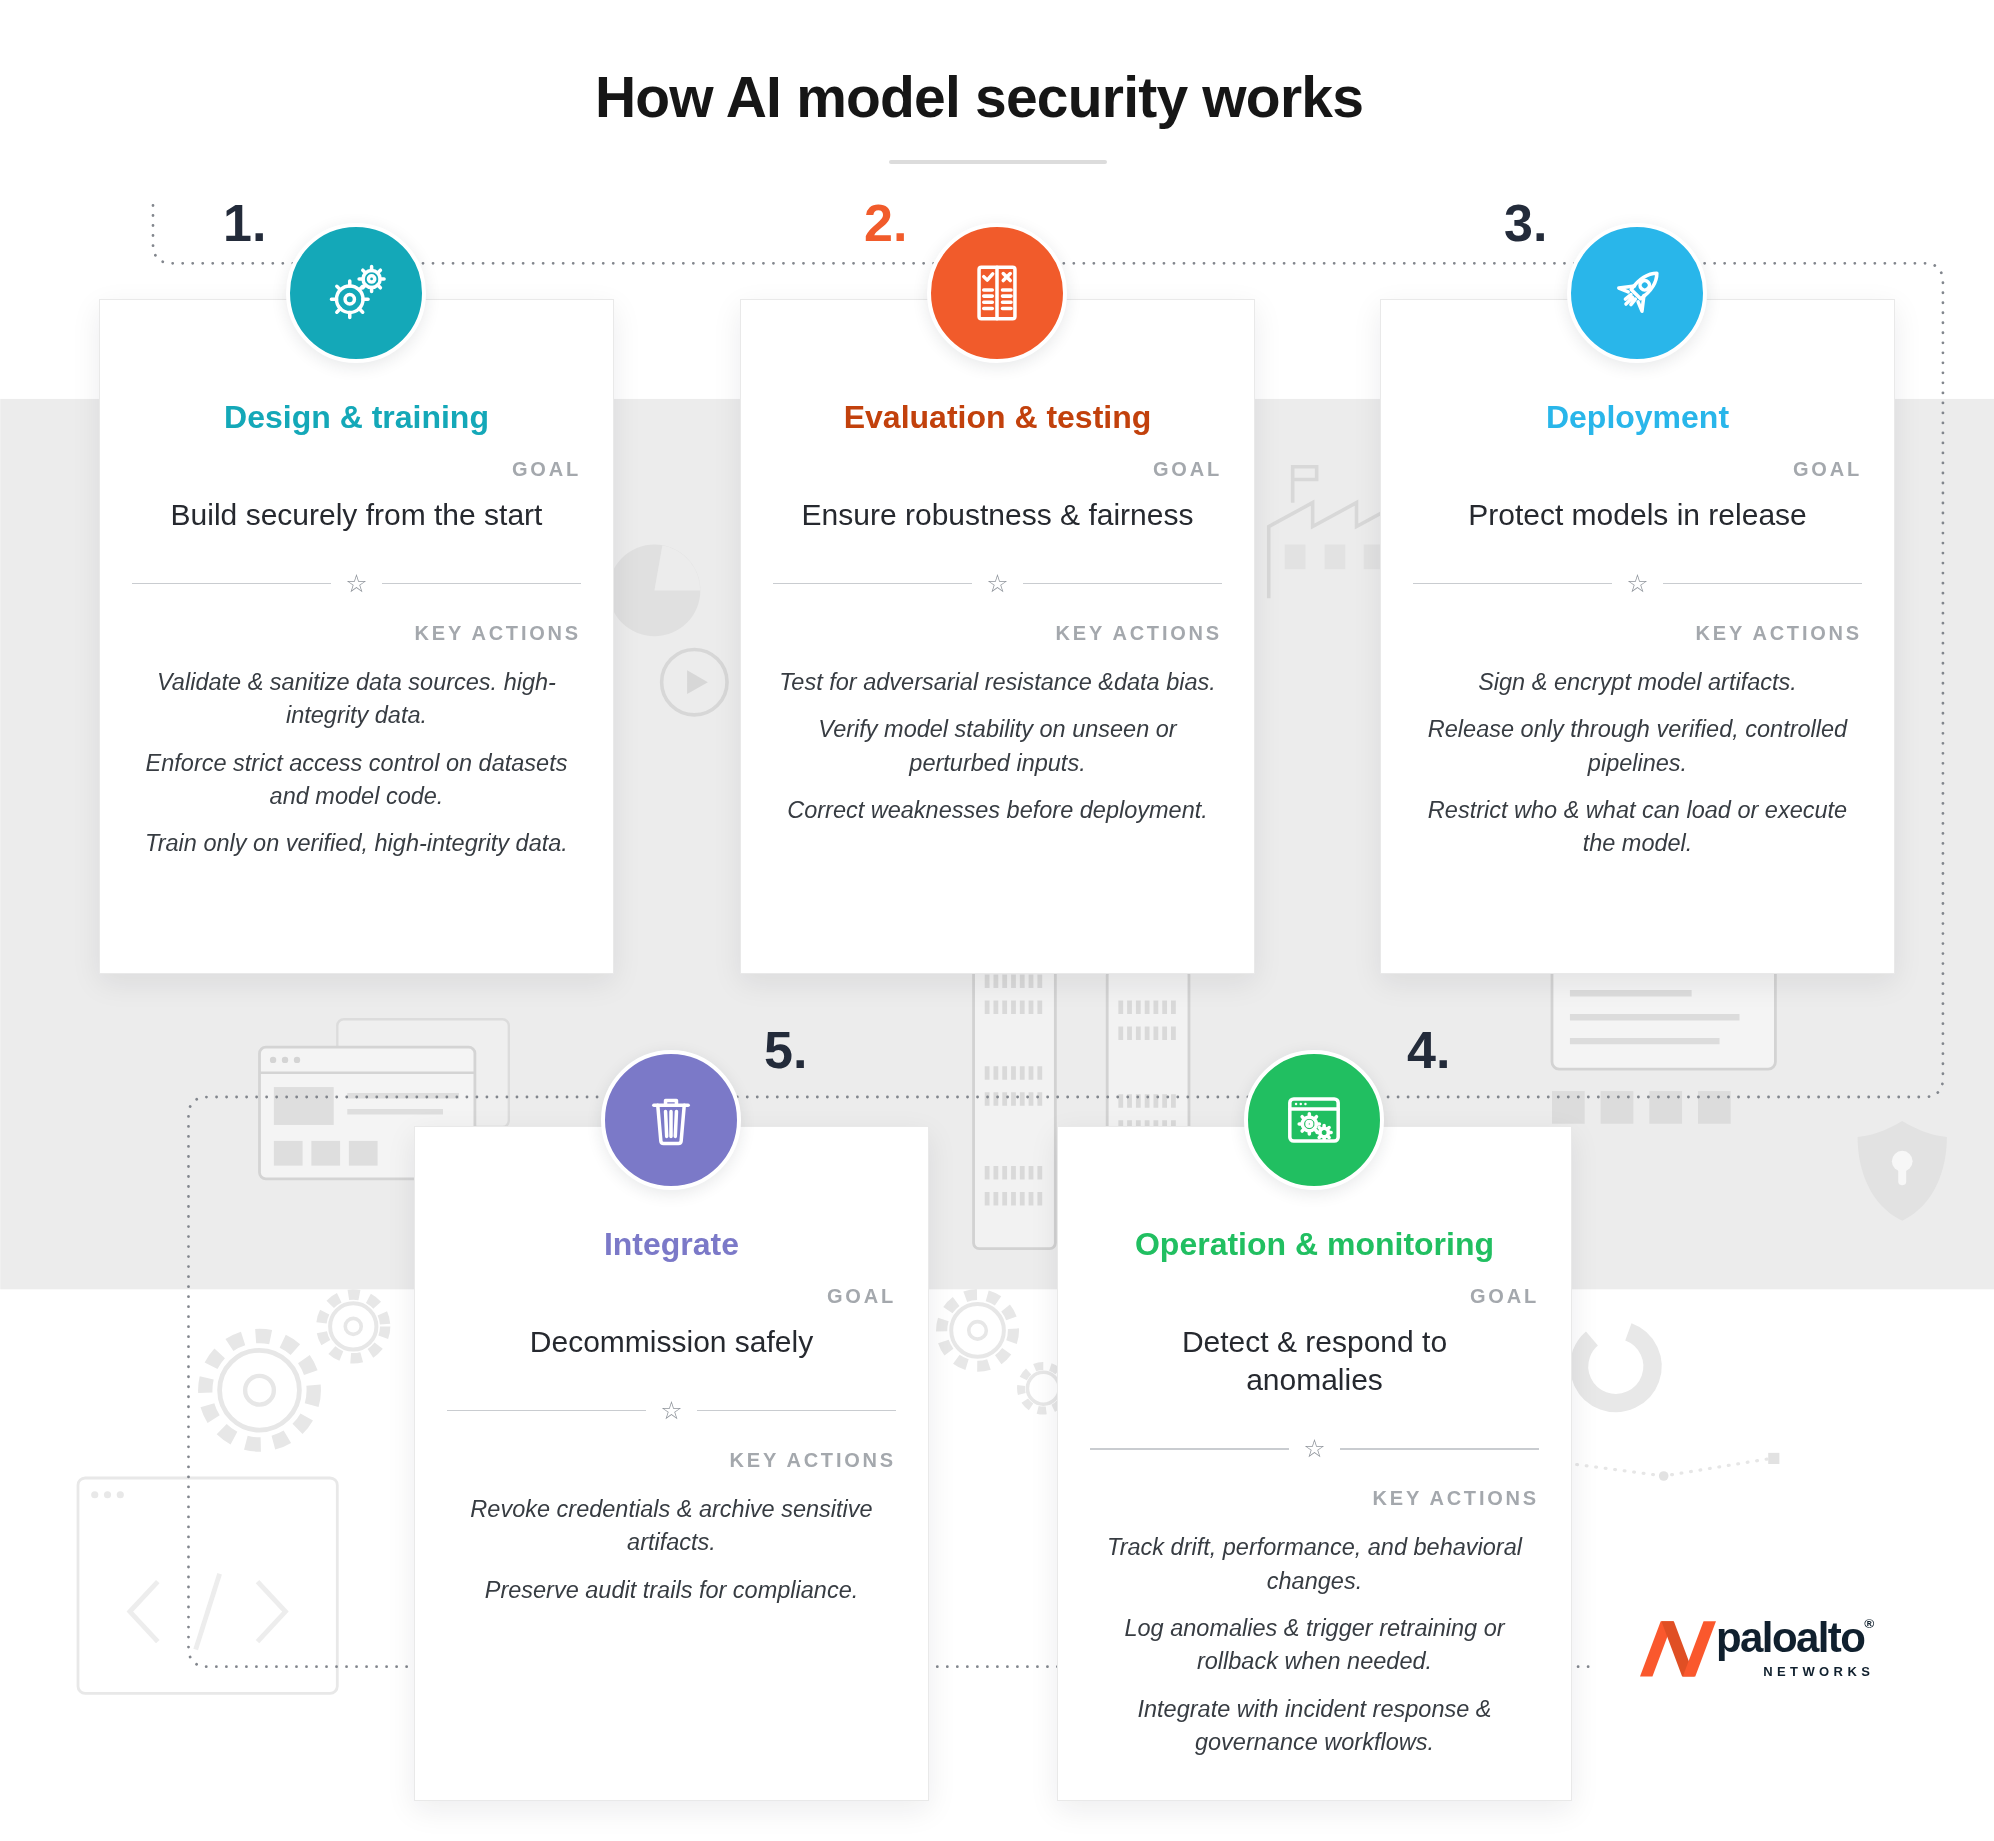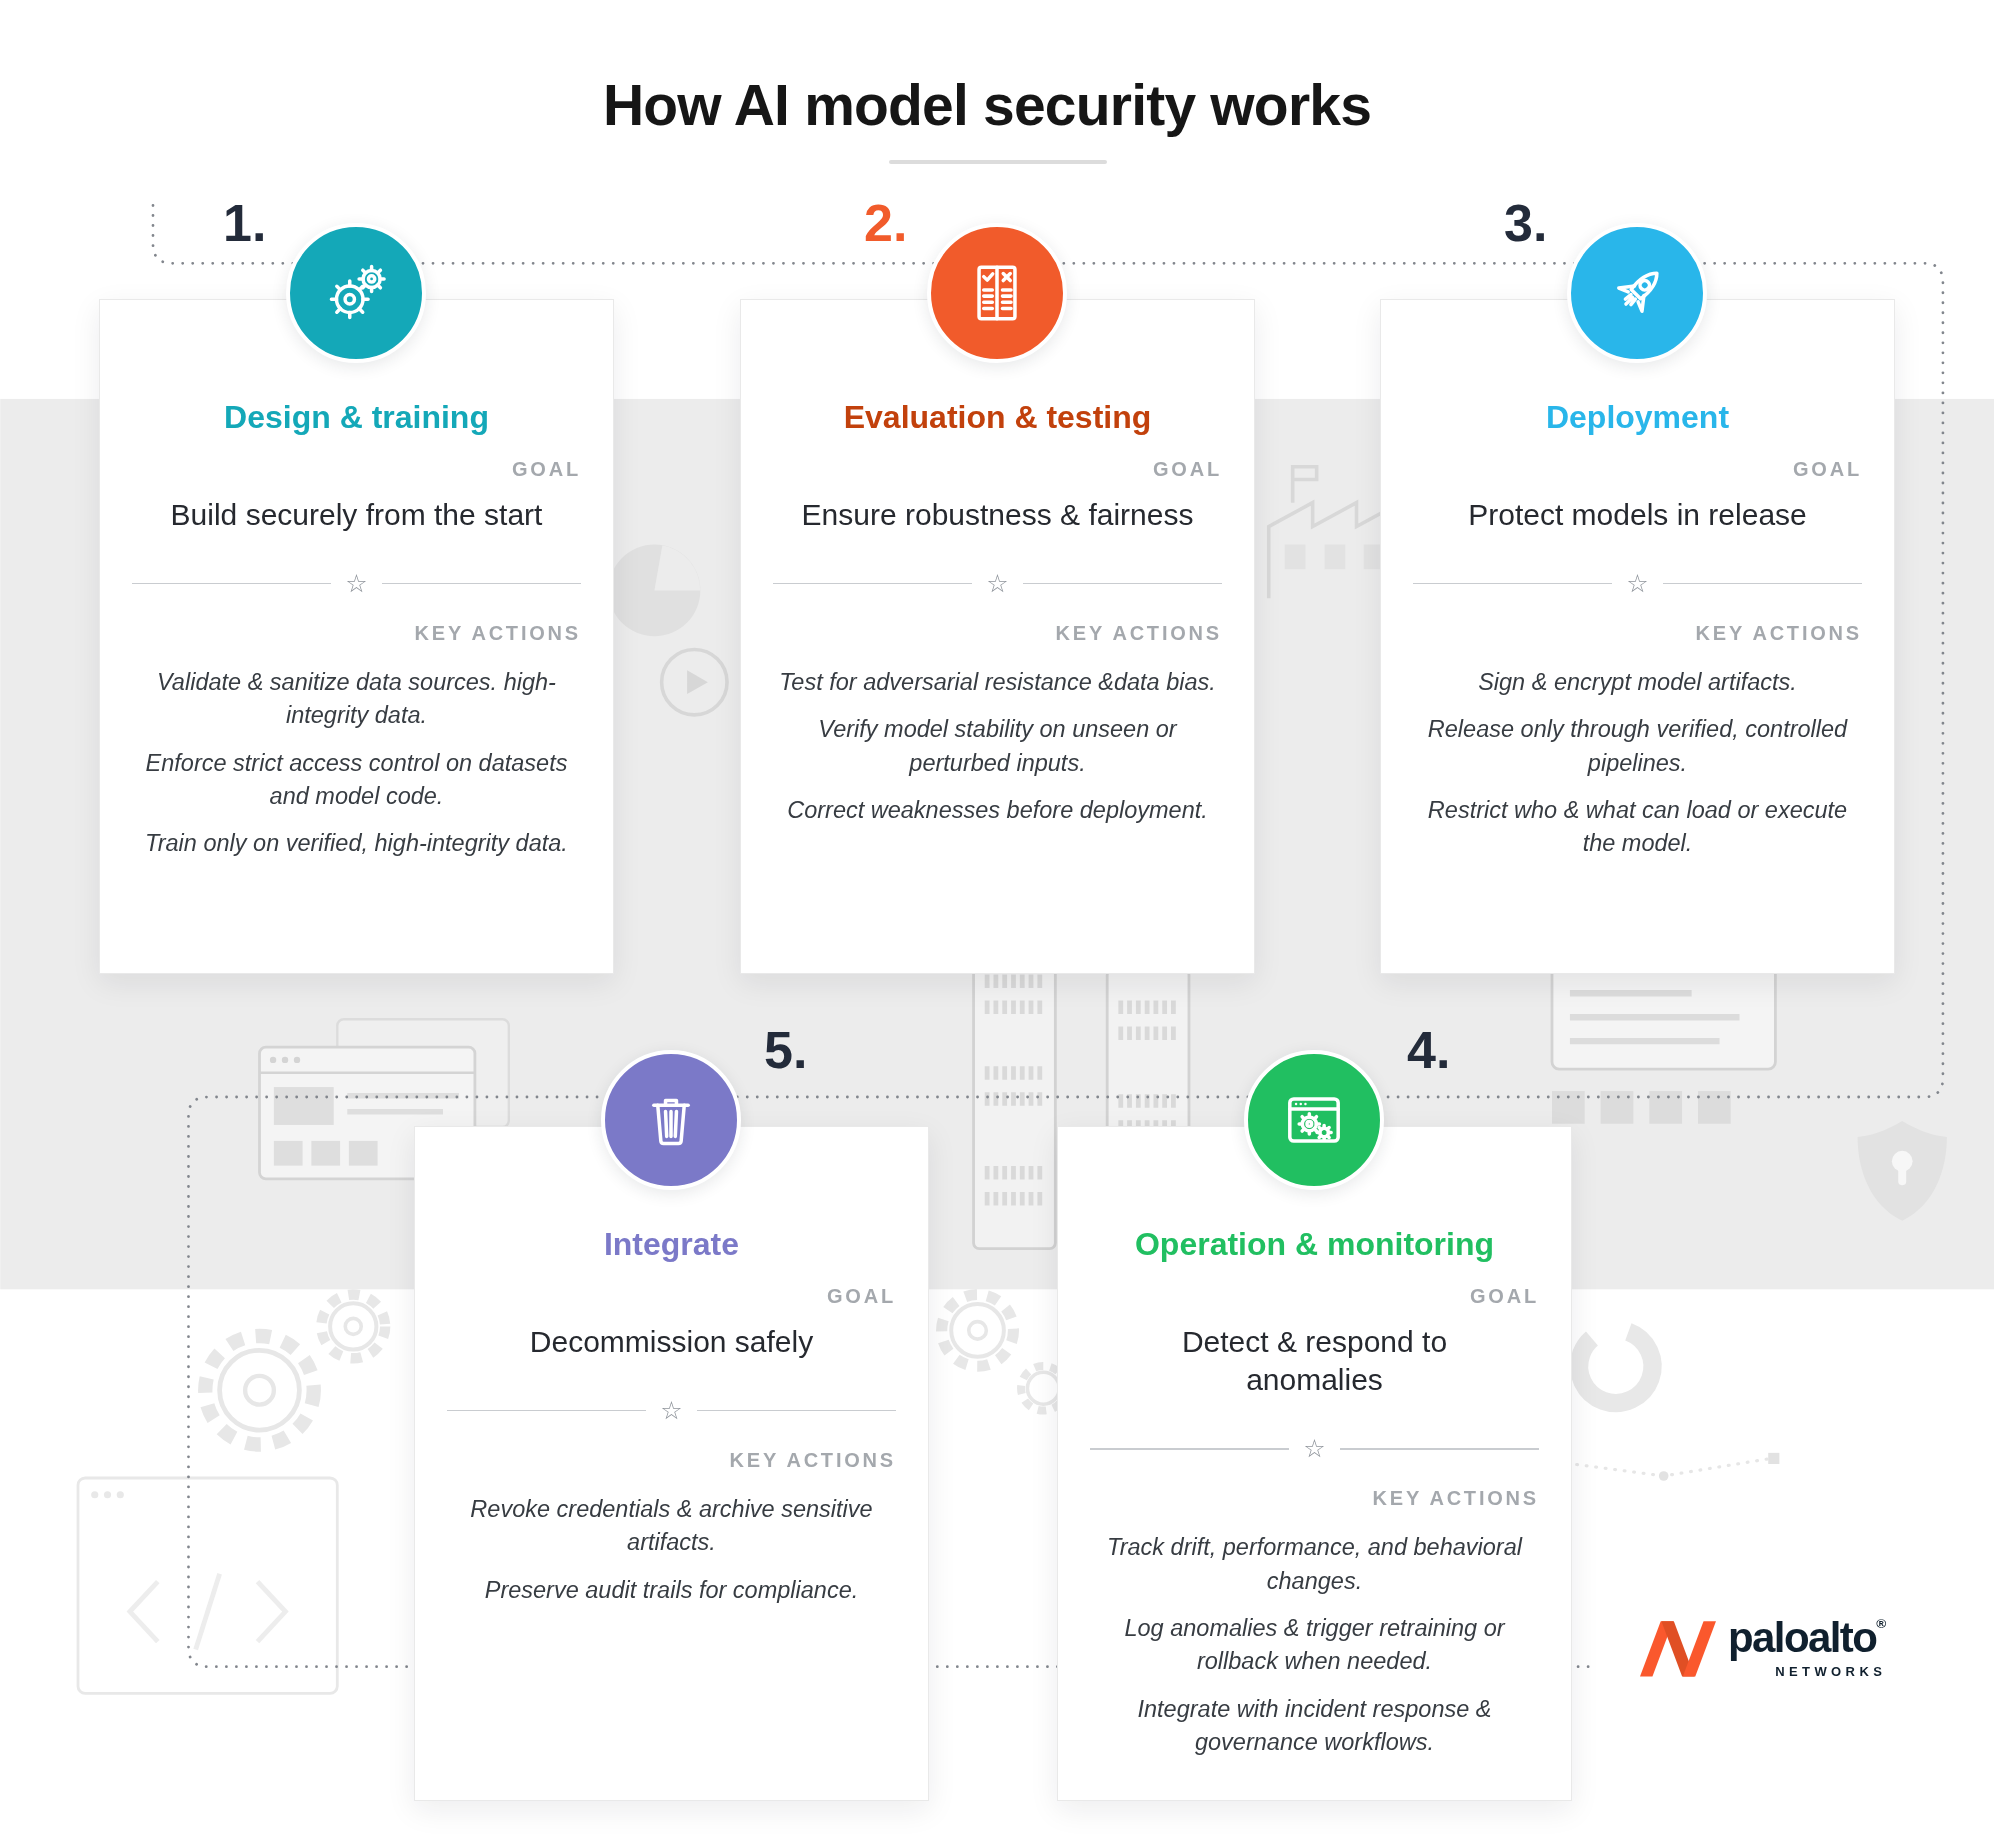--- a/index.html
+++ b/index.html
@@ -4,21 +4,21 @@
 <style>
   html,body{margin:0;padding:0;}
   body{
     width:1995px;height:1841px;position:relative;overflow:hidden;
     background:#ffffff;
     font-family:"Liberation Sans","DejaVu Sans",sans-serif;
     color:#26292f;
   }
   .bg{position:absolute;left:0;top:0;z-index:0;}
   .page-title{
-    position:absolute;left:0;top:56px;width:1942px;margin:16px;z-index:2;
+    position:absolute;left:0;top:56px;width:1942px;margin:8px;z-index:2;
     text-align:center;font-size:57px;font-weight:800;letter-spacing:-0.8px;color:#161616;
   }
   .title-rule{position:absolute;left:889px;top:160px;width:218px;height:3.6px;background:#dcdcdc;border-radius:2px;z-index:2;}
 
   .step{position:absolute;width:515px;z-index:3;}
   .s1{left:99px;top:299px;}
   .s2{left:740px;top:299px;}
   .s3{left:1380px;top:299px;}
   .s5{left:414px;top:1126px;}
   .s4{left:1057px;top:1126px;}
@@ -56,21 +56,21 @@
   .s4 .goal{max-width:327px;margin-left:auto;margin-right:auto;}
 
   .divider{margin-top:37px;display:flex;align-items:center;gap:14.4px;}
   .dline{flex:1;height:1.6px;background:#c9ccd0;}
   .star{font-size:25px;color:#8f949b;line-height:1;}
 
   .label.key{margin-top:26px;}
   .actions{margin-top:21px;display:flex;flex-direction:column;gap:14px;}
   .action{margin:0;font-style:italic;font-size:23.5px;line-height:1.42;color:#373c42;}
 
-  .logo{position:absolute;left:1640px;top:1617px;z-index:3;display:flex;align-items:flex-start;gap:12px;}
+  .logo{position:absolute;left:1640px;top:1617px;z-index:3;display:flex;align-items:flex-start;}
   .logo-mark{width:76px;height:61px;}
   .brand-row{line-height:1;}
   .brand{font-size:42px;font-weight:800;letter-spacing:-1.6px;color:#10202e;}
   .reg{font-size:13.6px;font-weight:700;color:#10202e;vertical-align:top;}
   .networks{margin-top:5px;font-size:13px;font-weight:700;letter-spacing:4.4px;color:#10202e;text-align:right;}
 </style>
 </head>
 <body>
 
 <svg class="bg" width="1995" height="1841" viewBox="0 0 5000 4615">

